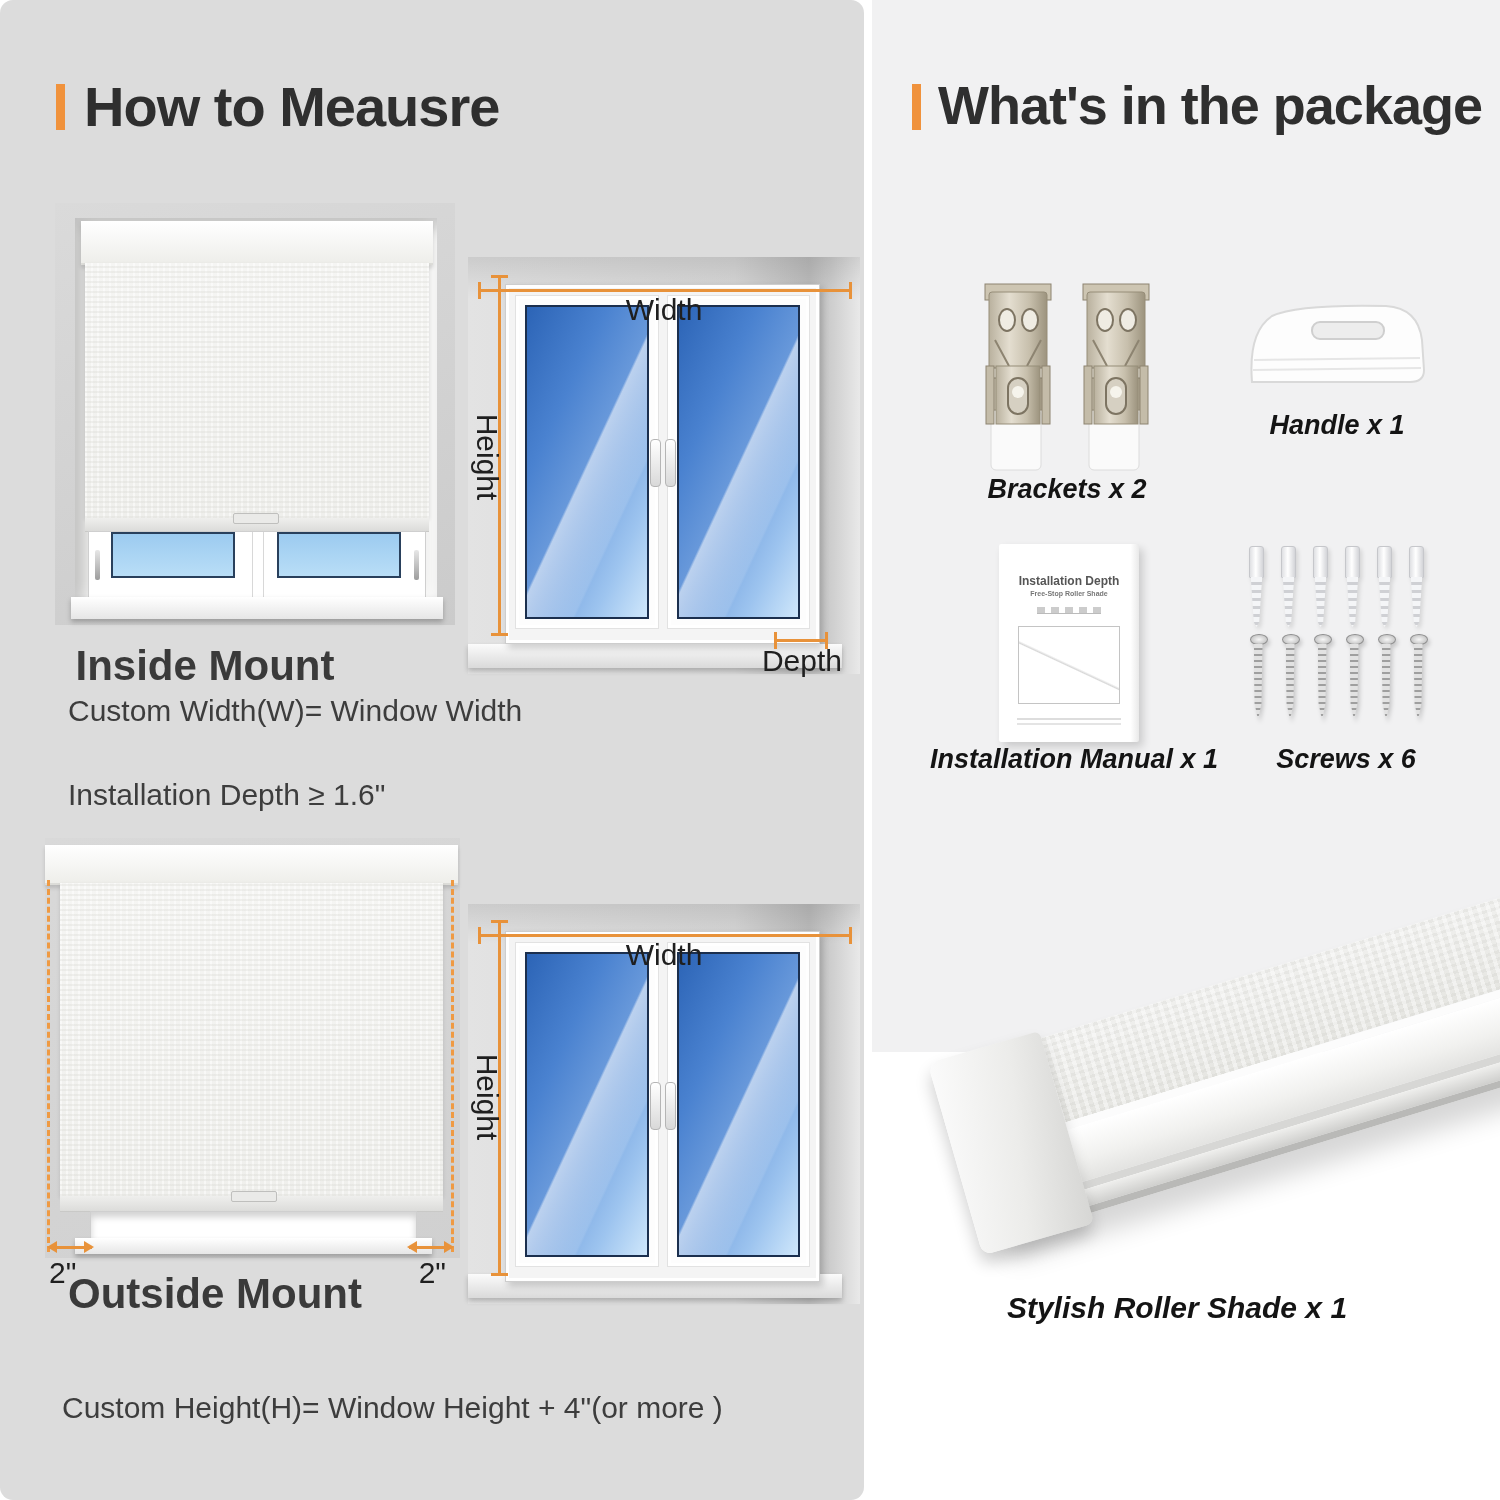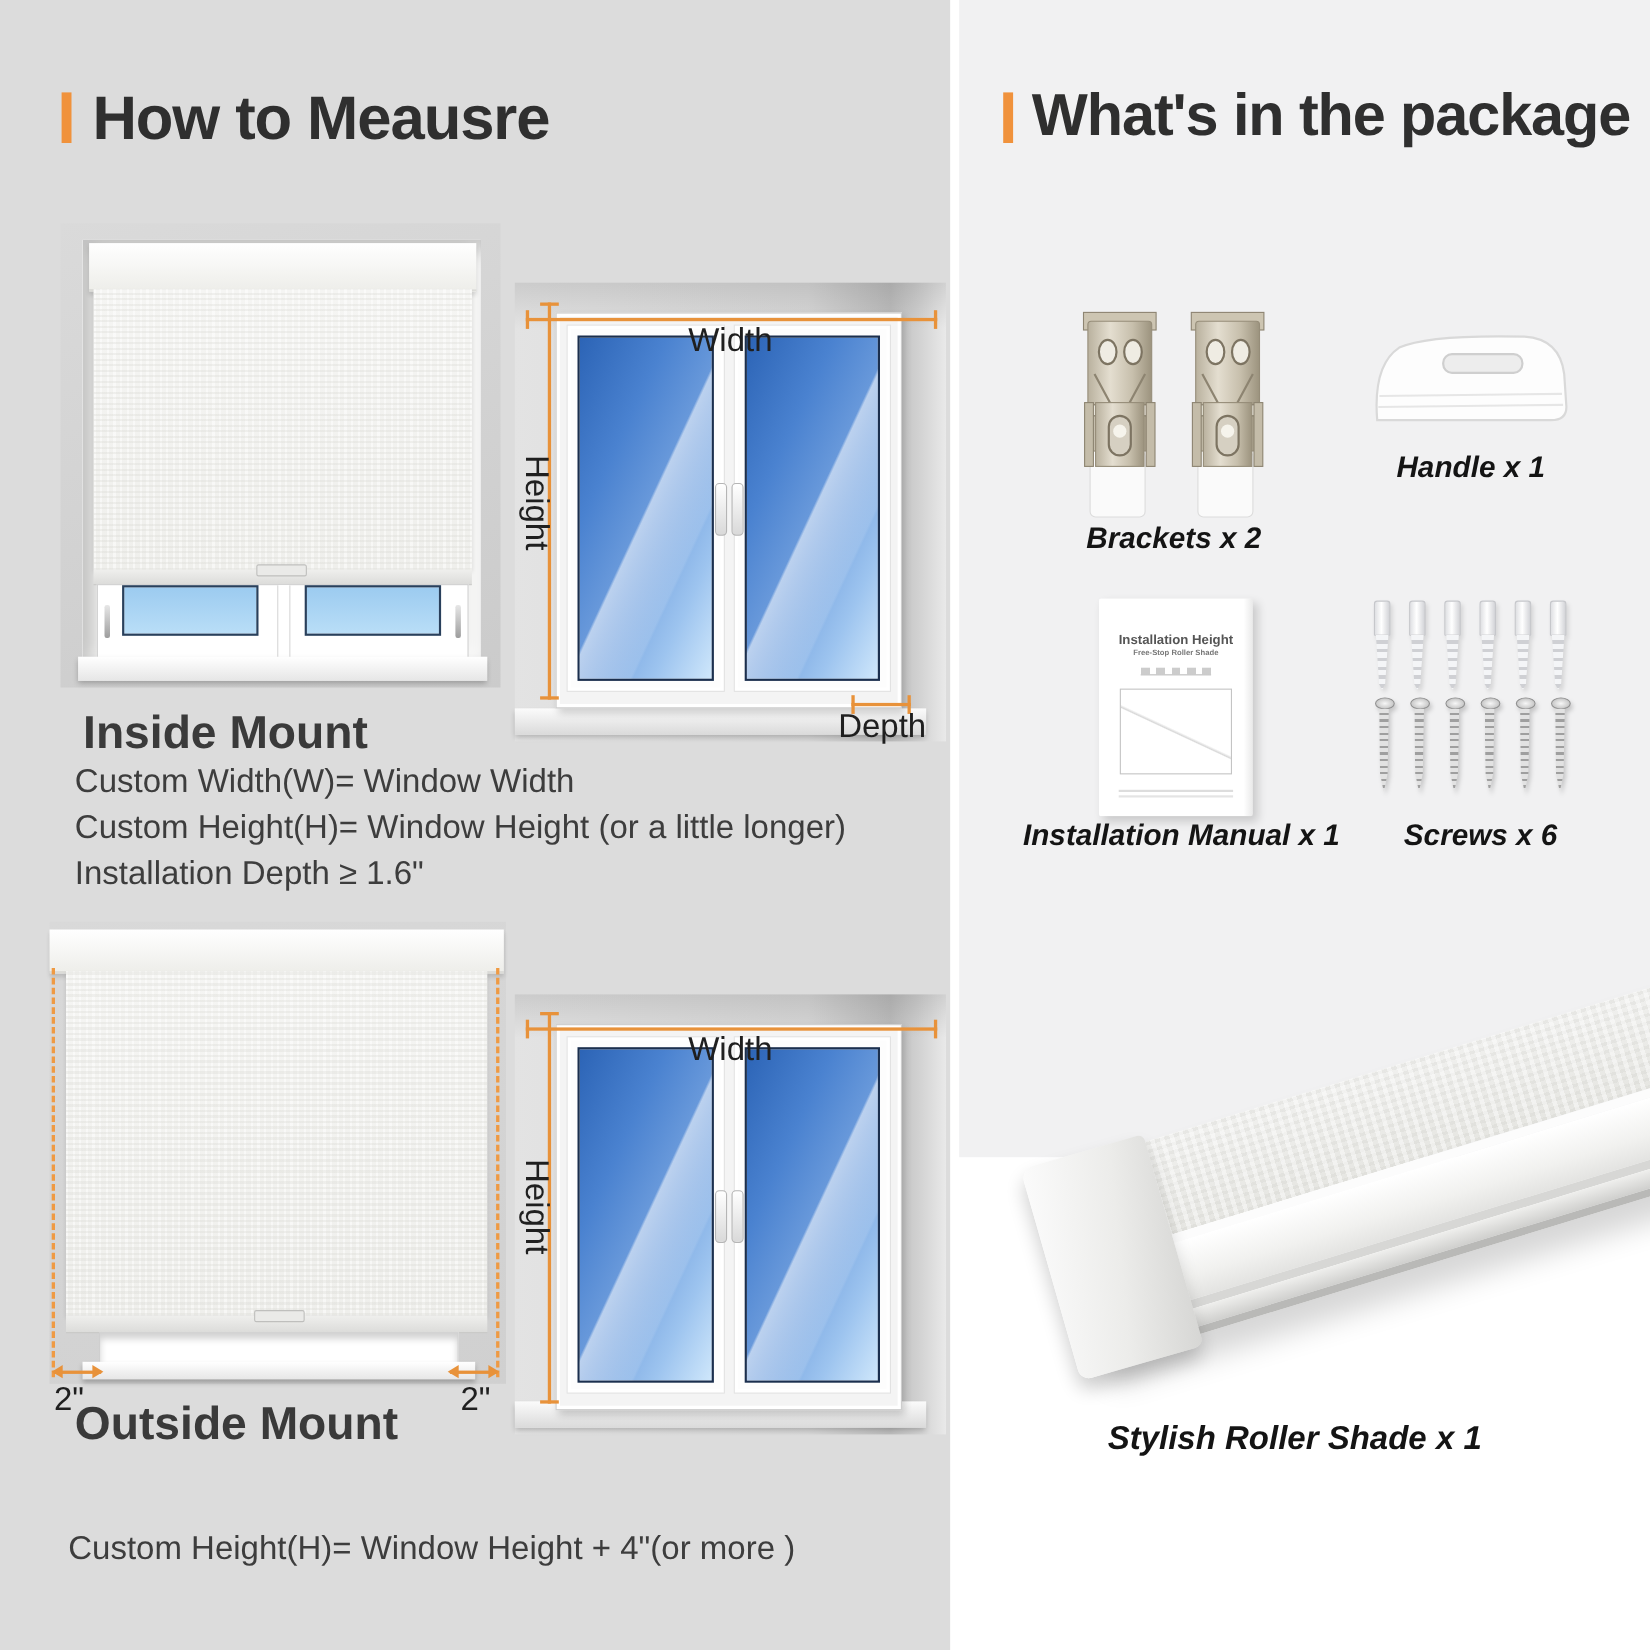--- a/index.html
+++ b/index.html
@@ -1,21 +1,21 @@
 <!DOCTYPE html>
 <html><head>
 <meta charset="utf-8">
 <style>
   html,body{margin:0;padding:0;background:#ffffff;}
   .stage{position:relative;width:1500px;height:1500px;overflow:hidden;
          font-family:"Liberation Sans",sans-serif;color:#333;}
   .abs{position:absolute;}
 
   
-  .panel-left{position:absolute;left:0;top:0;width:864px;height:1500px;background:#dcdcdc;}
+  .panel-left{position:absolute;left:0;top:0;width:864px;height:1500px;background:#dcdcdc;border-radius:13px;}
   .panel-divider{position:absolute;left:864px;top:0;width:8px;height:1500px;background:#ffffff;}
   .panel-right{position:absolute;left:872px;top:0;width:628px;height:1052px;background:#f1f1f2;}
 
   
   .title-bar{position:absolute;width:9px;height:46px;background:#f0923c;}
   .sec-title{position:absolute;font-weight:bold;font-size:56px;color:#2f2f2f;letter-spacing:-1px;white-space:nowrap;}
 
   
   .mount-heading{position:absolute;font-weight:bold;font-size:42px;color:#3a3a3a;text-align:center;}
   .body-line{position:absolute;font-size:30px;color:#3d3d3d;white-space:nowrap;}
@@ -175,21 +175,20 @@
       <div class="mline-h" style="left:10px;right:8px;top:32px;"></div>
       <div class="m-label m-width">Width</div>
       <div class="mline-v" style="left:30px;top:18px;bottom:38px;"></div>
       <div class="m-label m-height">Height</div>
       <div class="mline-h" style="right:32px;width:54px;bottom:32px;"></div>
       <div class="m-label m-depth">Depth</div>
     </div>
 
     <div class="mount-heading" style="left:5px;top:642px;width:400px;">Inside Mount</div>
     <div class="body-line" style="left:68px;top:694px;">Custom Width(W)= Window Width</div>
-    <div class="body-line" style="left:68px;top:736px;">Custom Height(H)= Window Height (or a little longer)</div>
     <div class="body-line" style="left:68px;top:778px;">Installation Depth ≥ 1.6"</div>
 
     <div class="photo" style="left:45px;top:838px;width:415px;height:460px;">
       <div class="pi-wall" style="bottom:40px;background:linear-gradient(160deg,#d9d9d9,#d0d0d0);"></div>
       <div class="cassette" style="left:0px;right:2px;top:7px;height:38px;"></div>
       <div class="fabric" style="left:15px;right:17px;top:45px;height:313px;"></div>
       <div class="rail" style="left:15px;right:17px;top:358px;height:15px;"></div>
       <div class="rail-tab" style="left:186px;top:353px;"></div>
       <div class="win-band" style="left:45px;right:43px;top:373px;height:28px;box-shadow:inset 0 5px 7px rgba(0,0,0,.18);"></div>
       <div class="win-sill" style="left:30px;right:28px;top:400px;height:16px;"></div>
@@ -261,21 +260,21 @@
     <div class="item-label" style="left:60px;top:474px;width:270px;">Brackets x 2</div>
 
     <svg class="abs" style="left:368px;top:298px;" width="192" height="104" viewBox="0 0 192 104">
       <path d="M12,84 Q8,34 32,18 Q58,6 146,8 Q178,10 182,42 L184,72 Q184,84 170,84 Z" fill="#fdfdfd" stroke="#d9d9d9" stroke-width="2"></path>
       <path d="M14,62 L180,60 M13,72 L181,70" stroke="#e6e6e6" stroke-width="2" fill="none"></path>
       <rect x="72" y="24" width="72" height="17" rx="8" fill="#ededed" stroke="#cfcfcf" stroke-width="2"></rect>
     </svg>
     <div class="item-label" style="left:370px;top:410px;width:190px;">Handle x 1</div>
 
     <div class="manual" style="left:127px;top:544px;">
-      <div class="manual-title">Installation Height</div>
+      <div class="manual-title">Installation Depth</div>
       <div class="manual-sub">Free-Stop Roller Shade</div>
       <div class="manual-sign"></div>
       <div class="manual-box"></div>
       <div class="manual-foot"></div>
     </div>
     <div class="item-label" style="left:52px;top:744px;width:300px;">Installation Manual x 1</div>
 
     <div class="hw-row" style="left:377px;top:546px;">
       <div class="anchor">
           <div class="a-top"></div>

